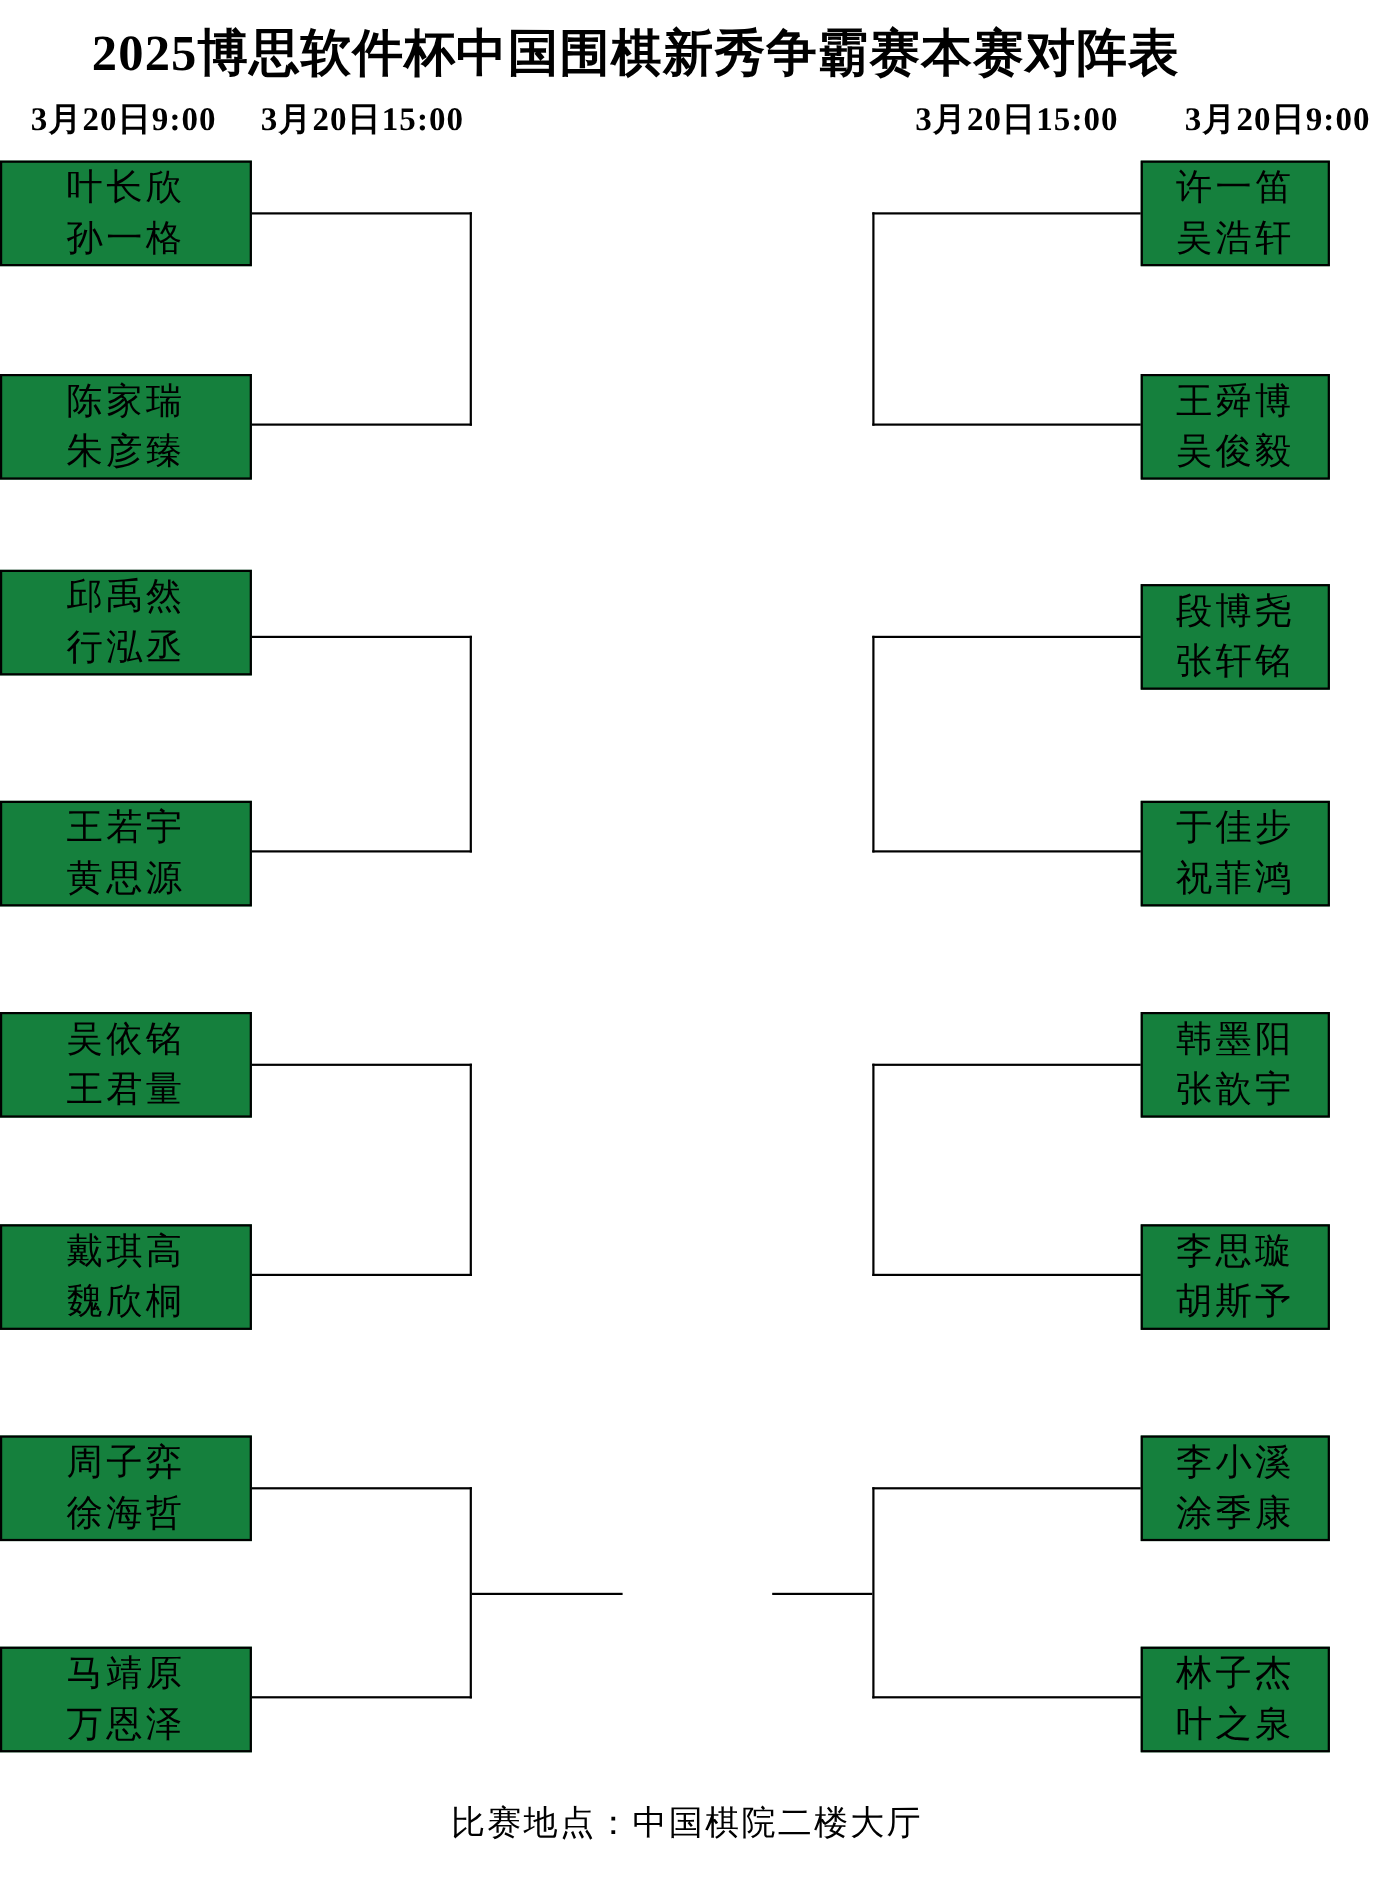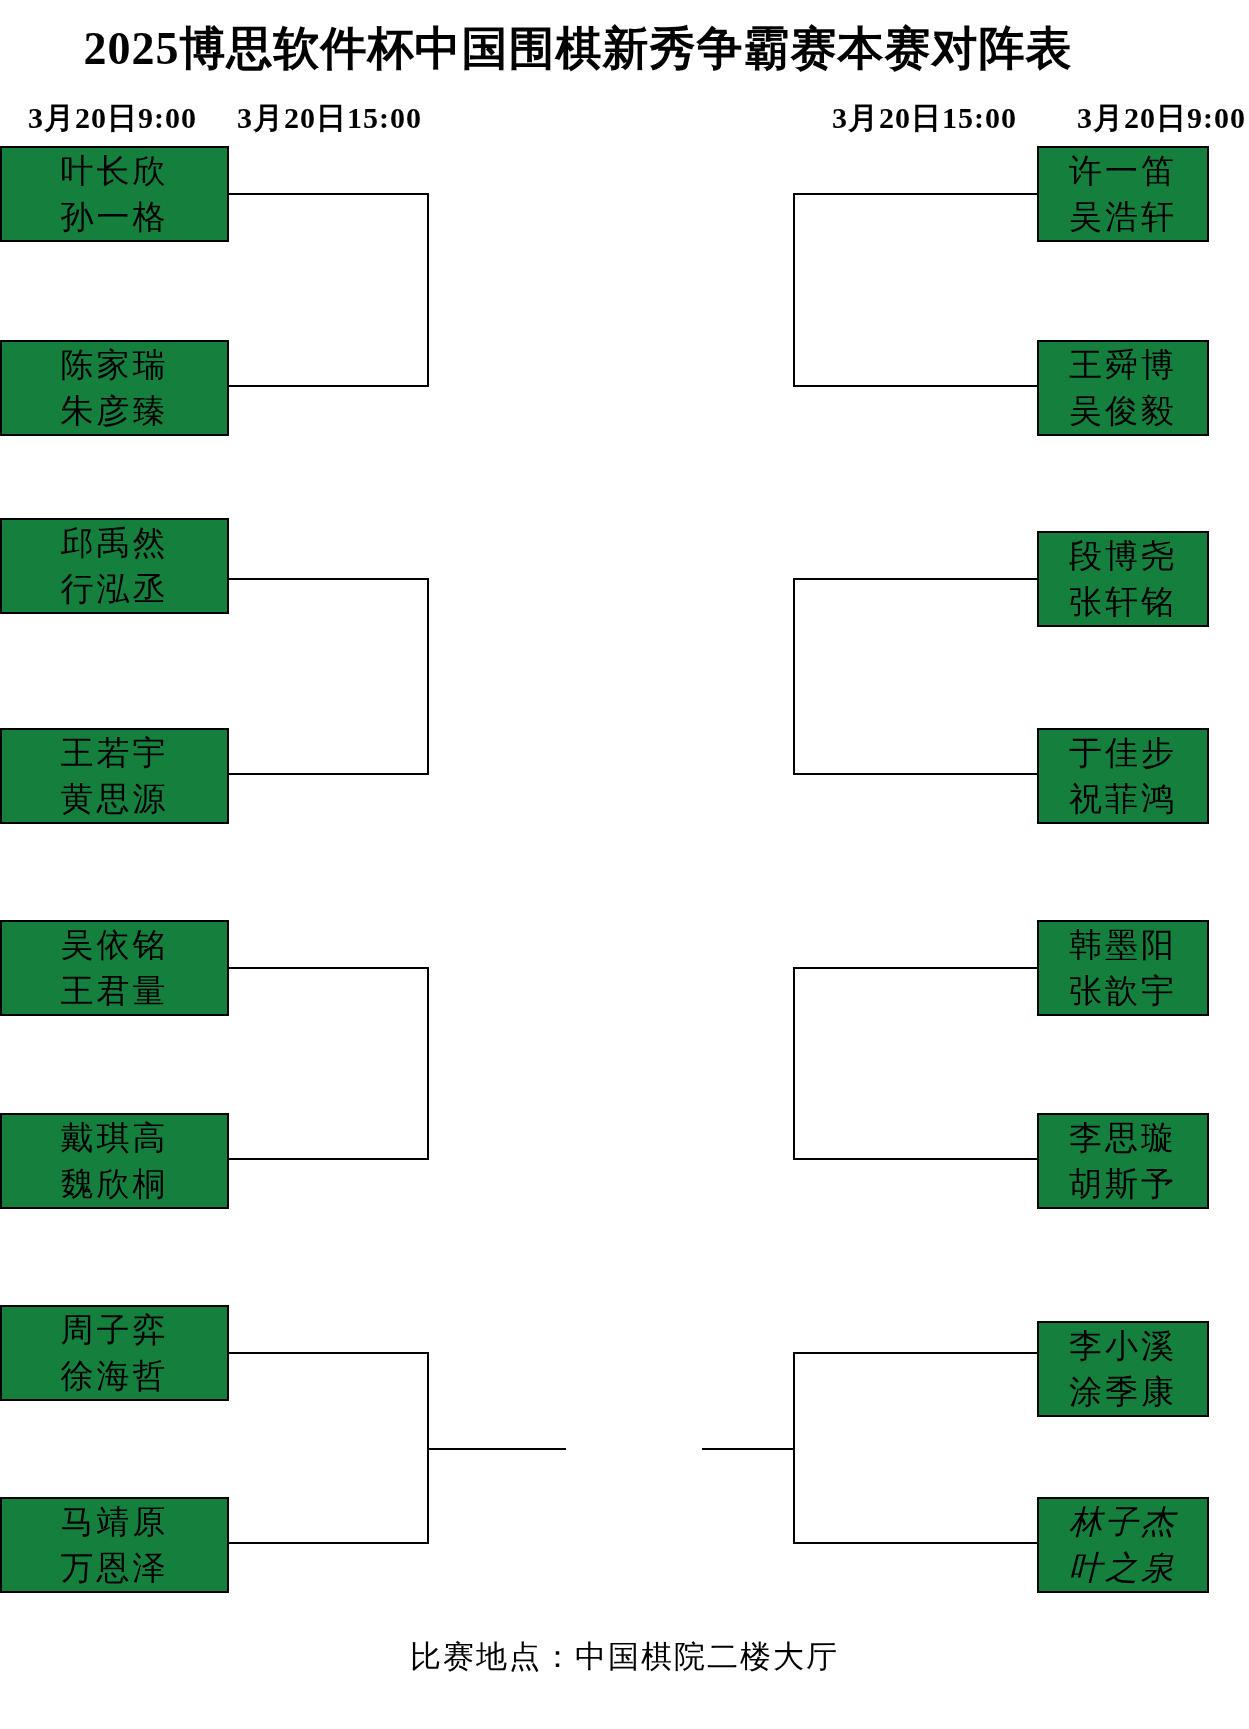--- a/index.html
+++ b/index.html
@@ -22,21 +22,21 @@
     left: 0;
     width: 1156px;
     text-align: center;
     font-size: 46px;
     font-weight: bold;
     letter-spacing: 1px;
     white-space: nowrap;
   }
   .sched {
     position: absolute;
-    top: 98px;
+    top: 88px;
     font-size: 30px;
     font-weight: bold;
     white-space: nowrap;
     letter-spacing: 1px;
   }
   .match-box {
     position: absolute;
     width: 229px;
     height: 96px;
     border: 2px solid #000000;
@@ -161,25 +161,25 @@
     <div class="player">祝菲鸿</div>
   </div>
   <div class="match-box right-col" style="top:920px;">
     <div class="player">韩墨阳</div>
     <div class="player">张歆宇</div>
   </div>
   <div class="match-box right-col" style="top:1113px;">
     <div class="player">李思璇</div>
     <div class="player">胡斯予</div>
   </div>
-  <div class="match-box right-col" style="top:1305px;margin-top:16px;">
+  <div class="match-box right-col" style="top:1305px;">
     <div class="player">李小溪</div>
     <div class="player">涂季康</div>
   </div>
-  <div class="match-box right-col" style="top:1497px;font-style:italic;">
+  <div class="match-box right-col" style="top:1497px;">
     <div class="player">林子杰</div>
     <div class="player">叶之泉</div>
   </div>
 
   <div class="bracket left-side" style="top:193px; height:194px;"></div>
   <div class="bracket left-side" style="top:578px; height:197px;"></div>
   <div class="bracket left-side" style="top:967px; height:193px;"></div>
   <div class="bracket left-side" style="top:1352px; height:192px;"></div>
 
   <div class="bracket right-side" style="top:193px; height:194px;"></div>

